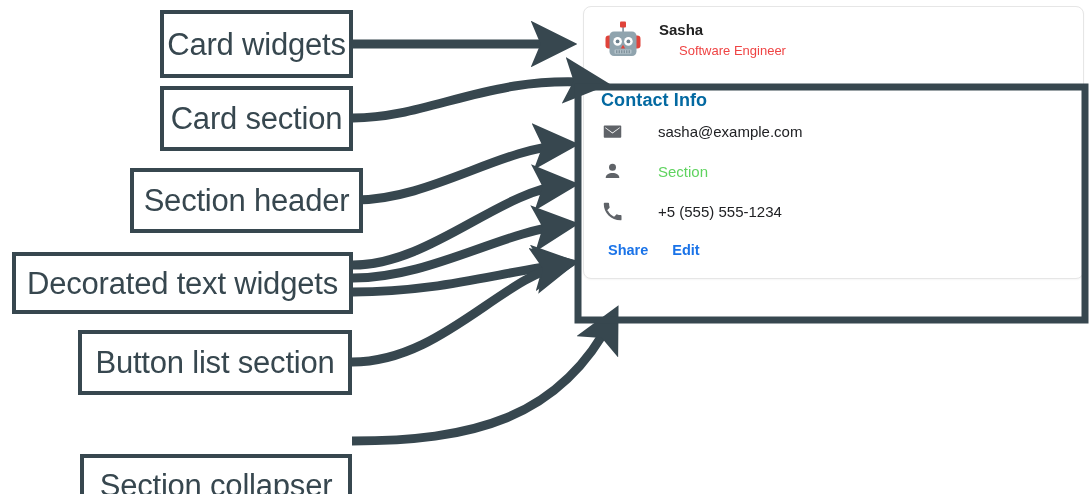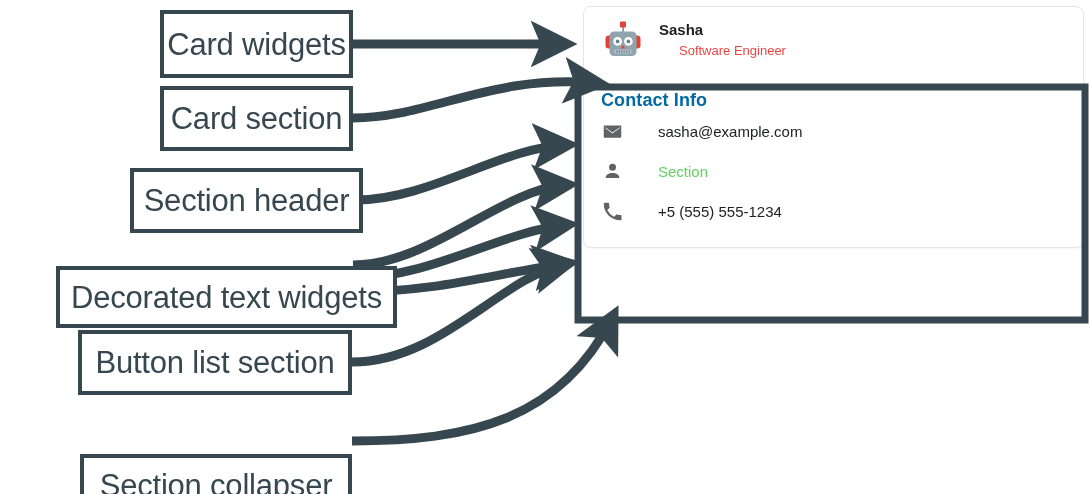--- a/index.html
+++ b/index.html
@@ -167,21 +167,21 @@
   </div>
 
   <div class="anno" style="left:160px; top:86px; width:193px; height:65px;">
     <span>Card section</span>
   </div>
 
   <div class="anno" style="left:122px; top:168px; width:233px; height:65px;margin-left:8px;">
     <span>Section header</span>
   </div>
 
-  <div class="anno" style="left:12px; top:266px; width:341px; height:62px;margin-left:44px;">
+  <div class="anno" style="left:12px; top:252px; width:341px; height:62px;">
     <span>Decorated text widgets</span>
   </div>
 
   <div class="anno" style="left:78px; top:330px; width:274px; height:65px;">
     <span>Button list section</span>
   </div>
 
   <div class="anno" style="left:80px; top:410px; width:272px; height:62px;margin-top:44px;">
     <span>Section collapser</span>
   </div>
@@ -253,17 +253,21 @@
 
       <div class="dtw">
         <span class="dtw-icon">
           <svg viewBox="0 0 24 24" width="21" height="21" fill="#5f6368" xmlns="http://www.w3.org/2000/svg">
             <path d="M6.6 10.8c1.6 3.1 4.1 5.6 7.2 7.2l2.4-2.4c.3-.3.8-.4 1.2-.3 1.2.4 2.5.6 3.9.6.6 0 1 .4 1 1V21c0 .6-.4 1-1 1C10.4 22 2 13.6 2 3c0-.6.4-1 1-1h4.1c.6 0 1 .4 1 1 0 1.3.2 2.6.6 3.9.1.4 0 .9-.3 1.2l-2.8 2.7z"></path>
           </svg>
         </span>
         <span class="dtw-text">+5 (555) 555-1234</span>
       </div>
 
+      <div class="button-list">
+        <button class="btn">Share</button>
+        <button class="btn">Edit</button>
+      </div>
 
 
     </div>
   </div>
 </div>
 
 </body></html>

